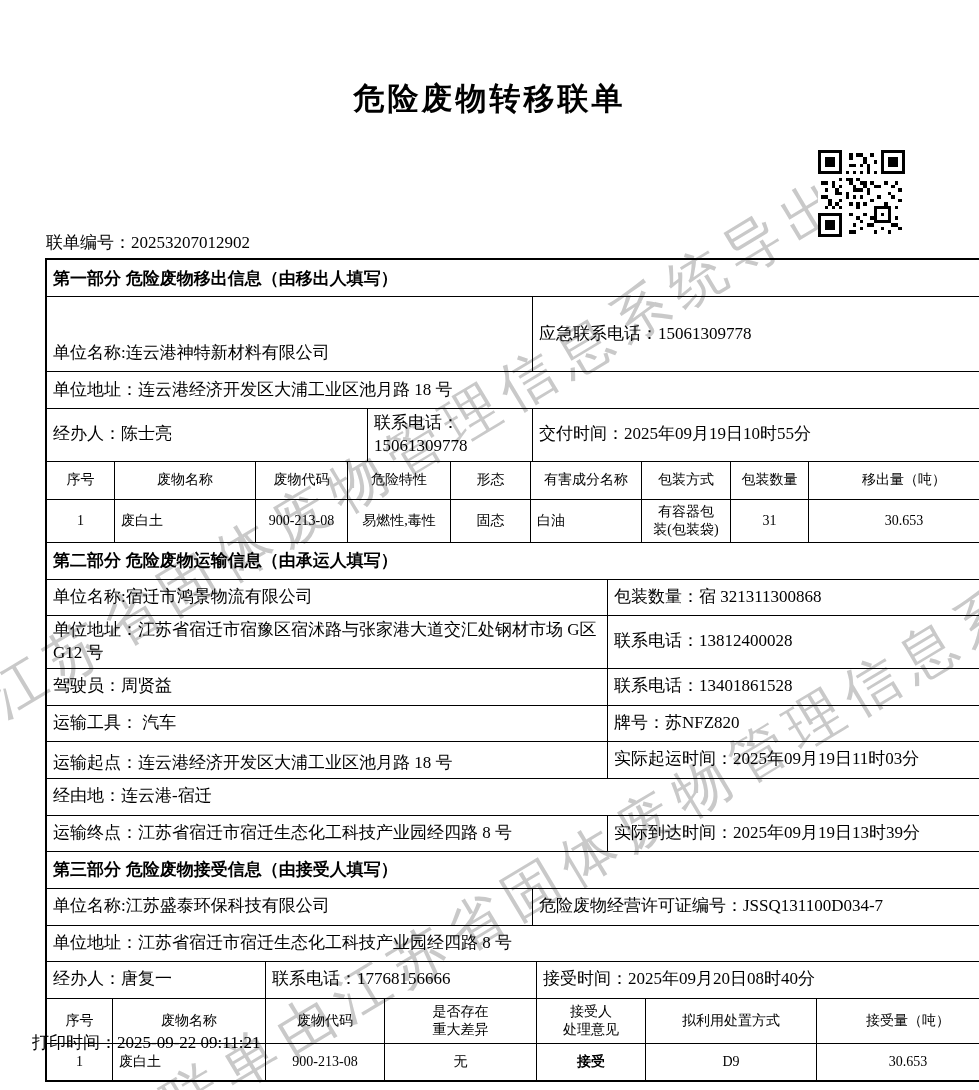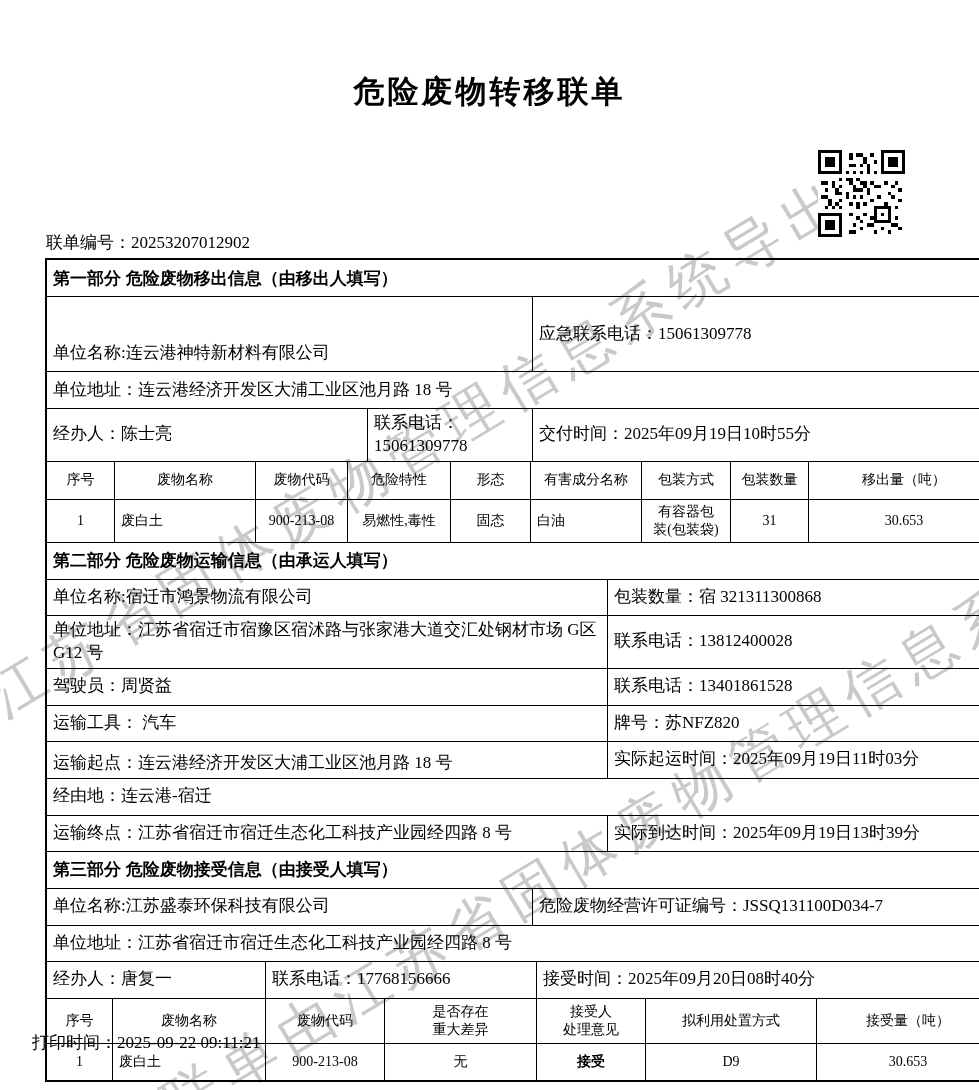--- a/index.html
+++ b/index.html
@@ -13,21 +13,21 @@
   .wm {
     position:absolute; z-index:0; white-space:nowrap; pointer-events:none;
     font-size:56px; letter-spacing:10px; color:#c9c9c9;
     transform:rotate(-31deg); transform-origin:0 50%;
     font-family:"Liberation Sans","DejaVu Sans",sans-serif;
   }
   .wm-a { left:-232px; top:800px; }
   .wm-b { left:112px;  top:1105px; }
   
   .title {
-    position:absolute; top:71px; left:0; width:100%; z-index:1;
+    position:absolute; top:78px; left:0; width:100%; z-index:1;
     text-align:center; font-size:31px; font-weight:bold; letter-spacing:3px;
   }
   .qr { position:absolute; left:818px; top:150px; z-index:1; }
   .manifest-no { position:absolute; left:46px; top:232px; z-index:1; }
   .print-time { position:absolute; left:32px; top:1032px; z-index:1; }
   
   .sheet {
     position:absolute; left:45px; top:258px; width:956px; z-index:1;
     border:2px solid #000; box-sizing:border-box; background:transparent;
   }

